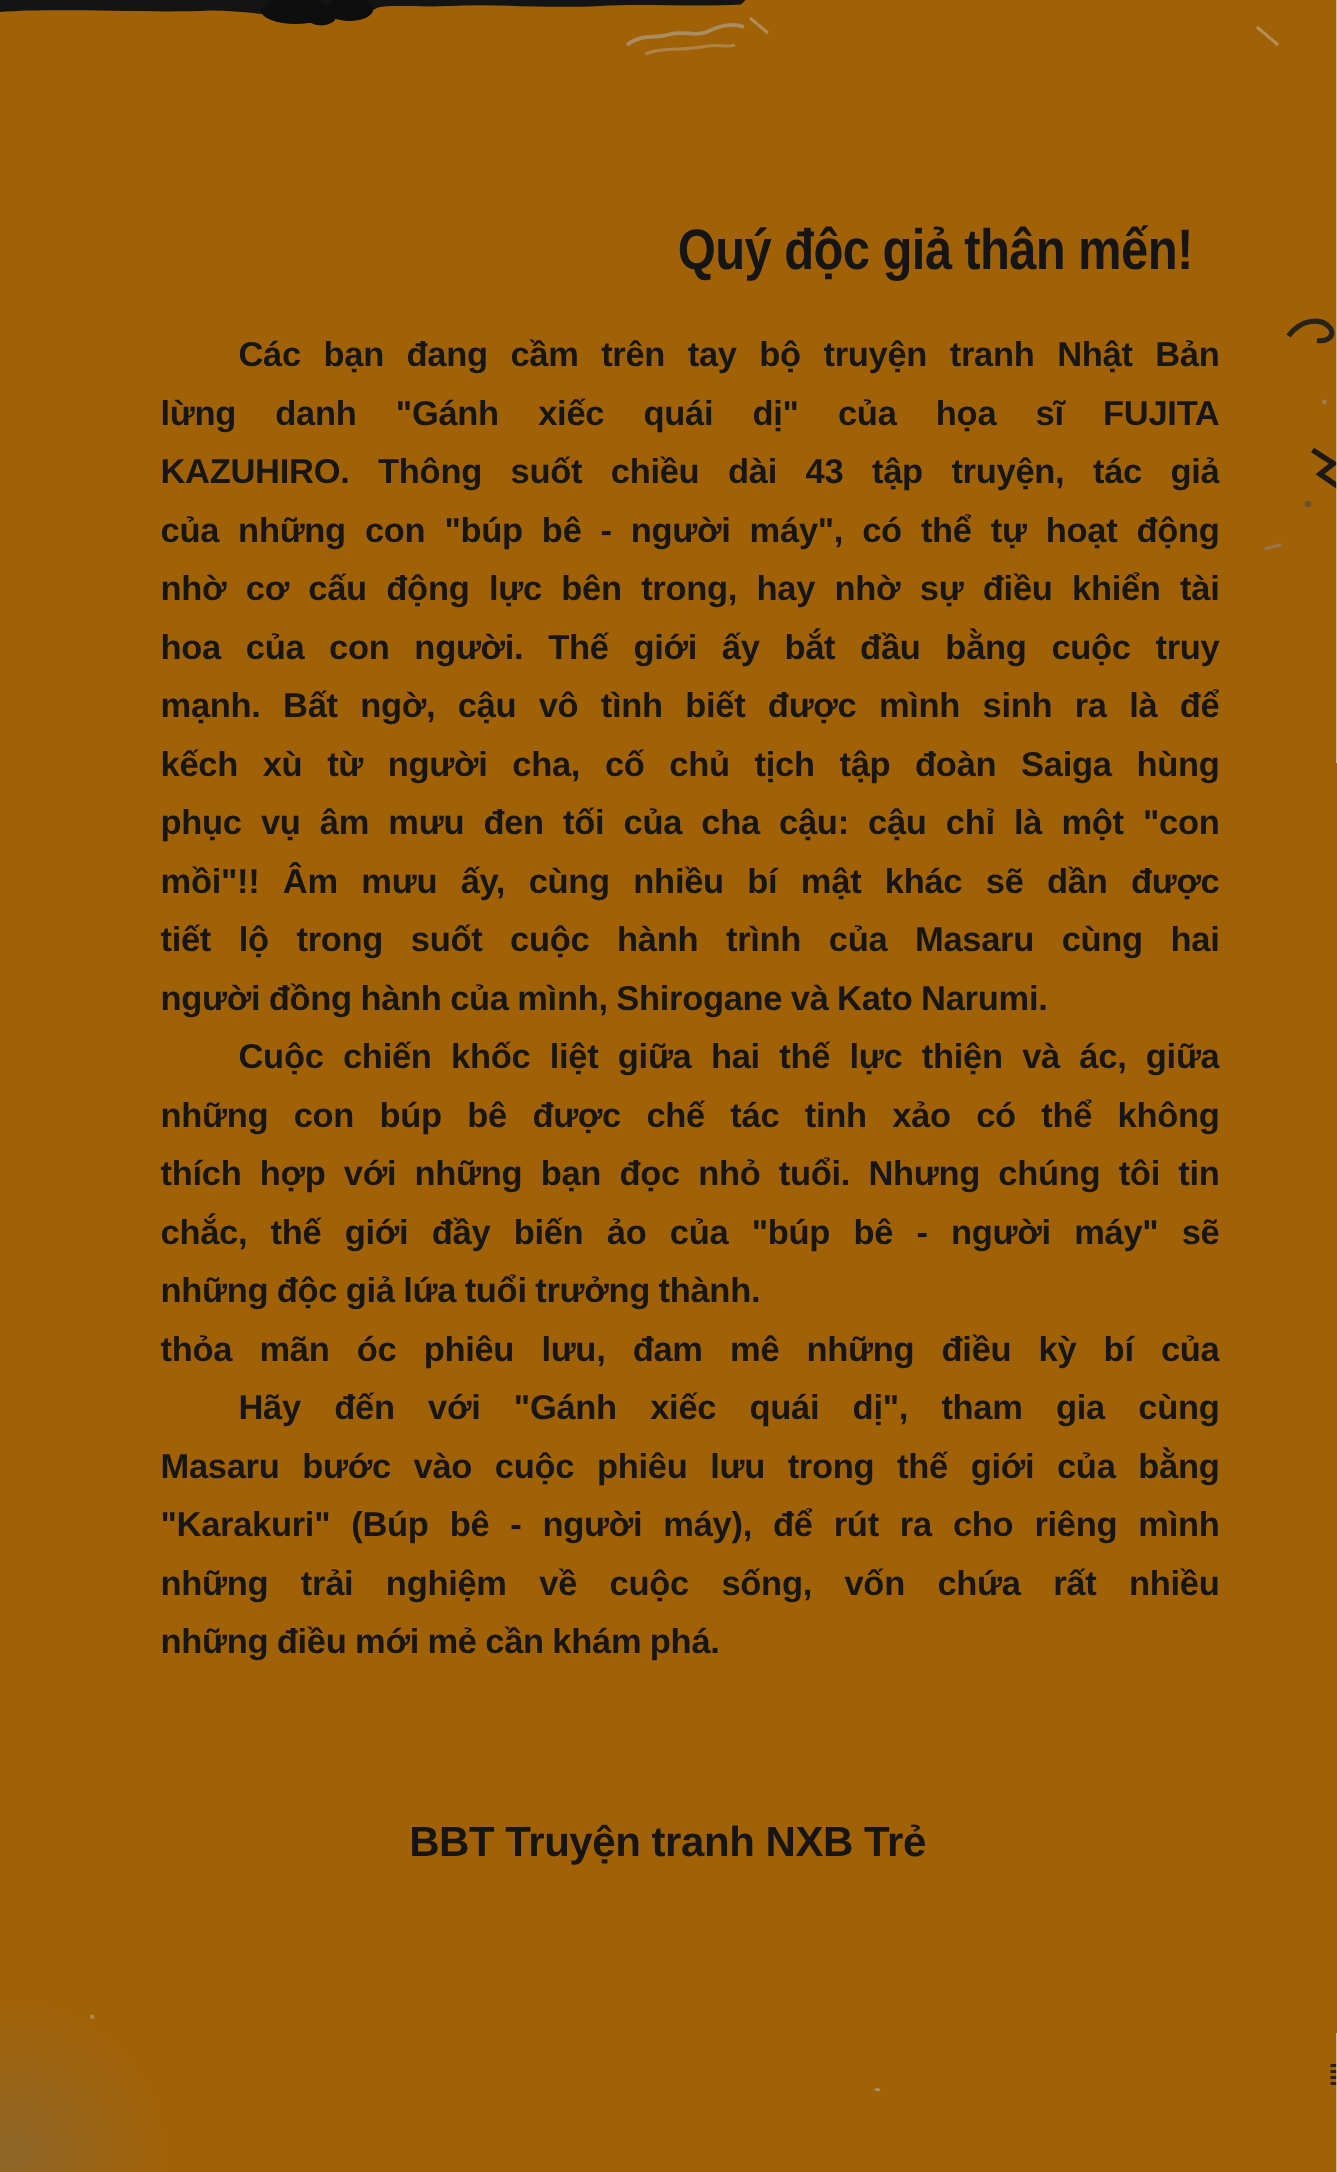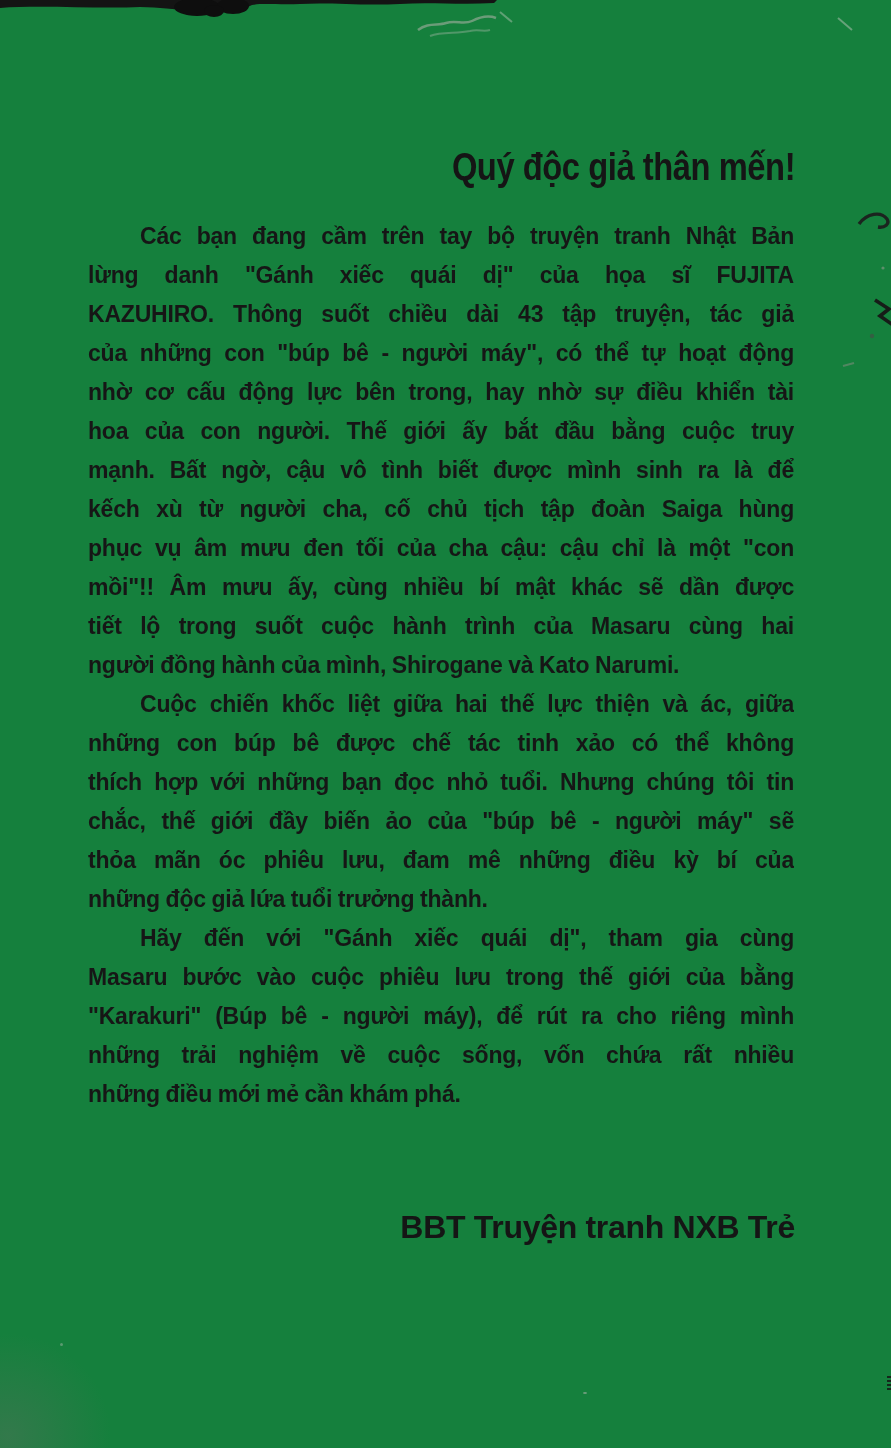--- a/index.html
+++ b/index.html
@@ -4,21 +4,21 @@
 <style>
   html, body {
     margin: 0;
     padding: 0;
     background: #ffffff;
   }
   .page {
     position: relative;
     width: 891px;
     height: 1448px;
-    background: #15803d;
+    background: #a16207;
     overflow: hidden;
     font-family: "Liberation Sans", "DejaVu Sans", sans-serif;
     color: #151515;
   }
   
   .title {
     position: absolute;
     left: 95px;
     top: 141px;
     width: 700px;
@@ -30,21 +30,21 @@
     letter-spacing: -0.5px;
     white-space: nowrap;
   }
   .title .squeeze {
     display: inline-block;
     transform: scaleX(0.86);
     transform-origin: right center;
   }
   .letter-body {
     position: absolute;
-    left: 88px;
+    left: 107px;
     top: 217px;
     width: 706px;
   }
   .paragraph { margin: 0; }
   .line {
     height: 39px;
     line-height: 39px;
     font-size: 23px;
     font-weight: bold;
     letter-spacing: -0.2px;
@@ -57,22 +57,22 @@
   }
   .line.first { text-indent: 52px; }
   .line.last  { text-align-last: left; }
   .signature {
     position: absolute;
     left: 95px;
     top: 1208px;
     width: 700px;
     height: 39px;
     line-height: 39px;
-    text-align: right;
-    font-size: 32px;
+    text-align: center;
+    font-size: 28px;
     font-weight: bold;
     letter-spacing: -0.3px;
     white-space: nowrap;
   }
   
   .artifact { position: absolute; pointer-events: none; }
   .top-band   { left: 0; top: 0; }
   .right-marks{ left: 831px; top: 200px; }
   .edge-dashes{
     right: 0; top: 1376px; width: 4px; height: 16px;
@@ -141,22 +141,22 @@
         <div class="line">phục vụ âm mưu đen tối của cha cậu: cậu chỉ là một "con</div>
         <div class="line">mồi"!! Âm mưu ấy, cùng nhiều bí mật khác sẽ dần được</div>
         <div class="line">tiết lộ trong suốt cuộc hành trình của Masaru cùng hai</div>
         <div class="line last">người đồng hành của mình, Shirogane và Kato Narumi.</div>
       </div>
       <div class="paragraph">
         <div class="line first">Cuộc chiến khốc liệt giữa hai thế lực thiện và ác, giữa</div>
         <div class="line">những con búp bê được chế tác tinh xảo có thể không</div>
         <div class="line">thích hợp với những bạn đọc nhỏ tuổi. Nhưng chúng tôi tin</div>
         <div class="line">chắc, thế giới đầy biến ảo của "búp bê - người máy" sẽ</div>
+        <div class="line last">những độc giả lứa tuổi trưởng thành.</div>
         <div class="line">thỏa mãn óc phiêu lưu, đam mê những điều kỳ bí của</div>
-        <div class="line last">những độc giả lứa tuổi trưởng thành.</div>
       </div>
       <div class="paragraph">
         <div class="line first">Hãy đến với "Gánh xiếc quái dị", tham gia cùng</div>
         <div class="line">Masaru bước vào cuộc phiêu lưu trong thế giới của bằng</div>
         <div class="line">"Karakuri" (Búp bê - người máy), để rút ra cho riêng mình</div>
         <div class="line">những trải nghiệm về cuộc sống, vốn chứa rất nhiều</div>
         <div class="line last">những điều mới mẻ cần khám phá.</div>
       </div>
     </div>
 

